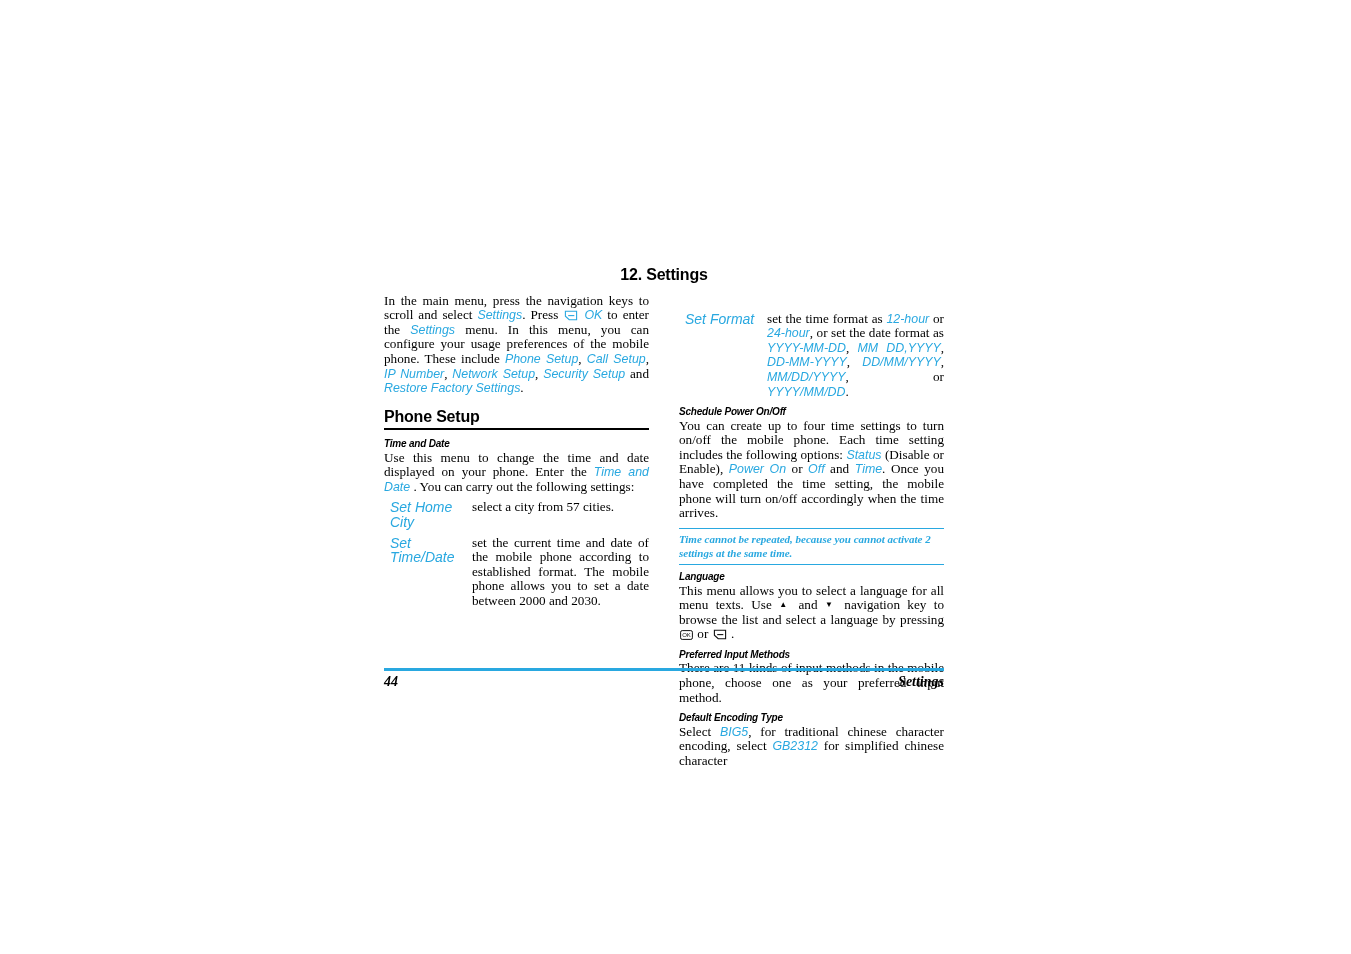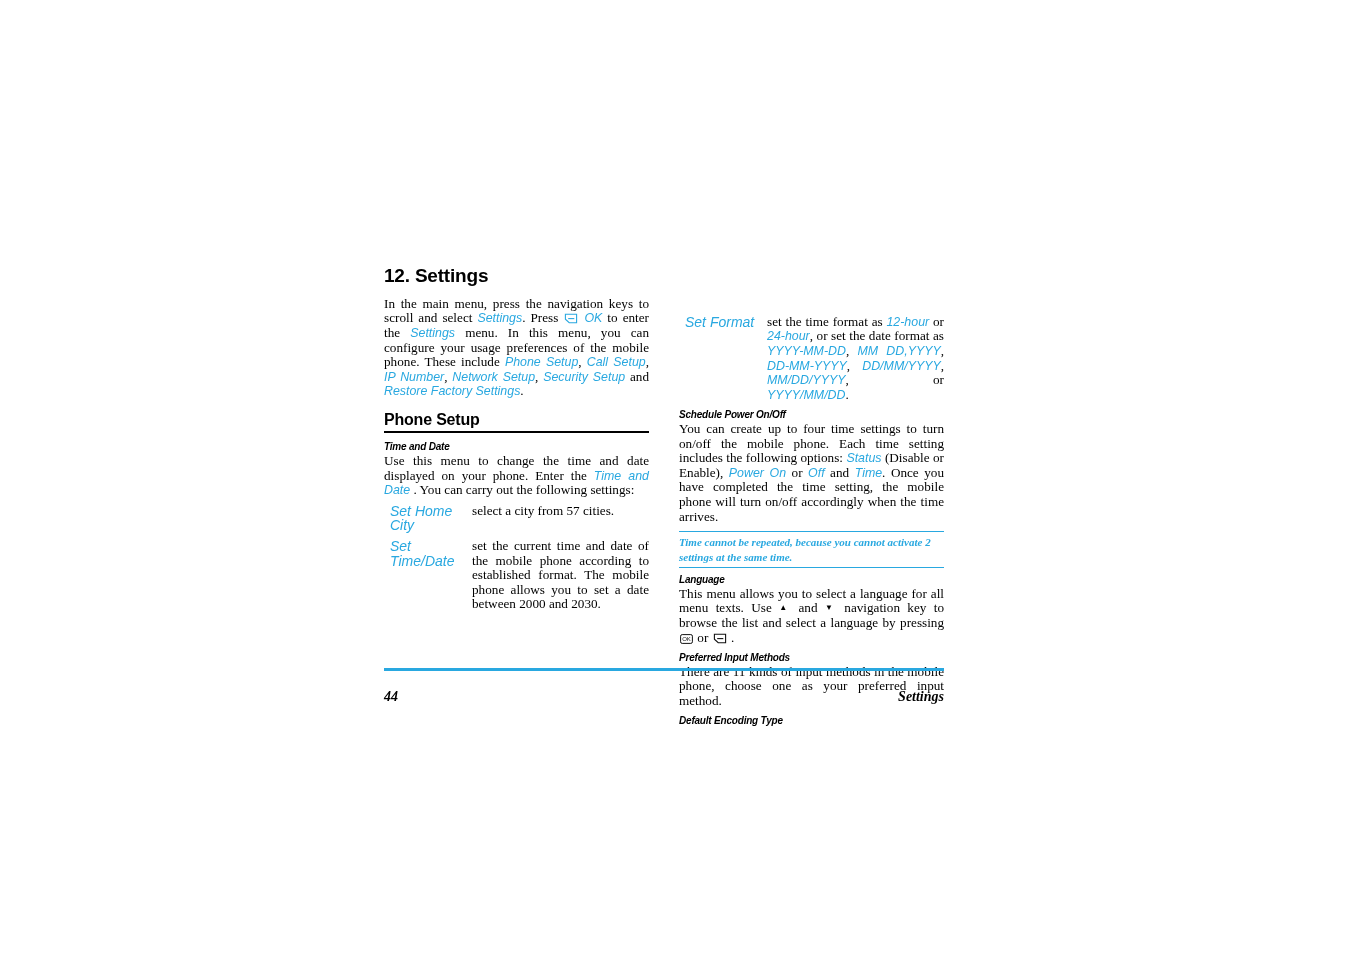--- a/index.html
+++ b/index.html
@@ -32,22 +32,23 @@
   }
   .col {
     width: 265px;
     flex: 0 0 265px;
   }
 
   
   .chapter-title {
     font-family: "Liberation Sans", sans-serif;
     font-weight: bold;
-    font-size: 19px;
+    font-size: 16px;
     letter-spacing: -0.2px;
+    text-align: center;
     margin: 0 0 10px 0;
     line-height: 1.1;
   }
 
   
   p.body {
     font-family: "Liberation Serif", serif;
     font-size: 13.2px;
     line-height: 14.6px;
     text-align: justify;
@@ -157,21 +158,21 @@
     width: 560px;
   }
   .footer-rule {
     border-top: 3px solid #29A8E0;
     margin: 0;
   }
   .footer-row {
     display: flex;
     justify-content: space-between;
     align-items: baseline;
-    padding-top: 18px;
+    padding-top: 3px;
   }
   .folio {
     font-family: "Liberation Serif", serif;
     font-style: italic;
     font-weight: bold;
     font-size: 14px;
   }
   .running-head {
     font-family: "Liberation Serif", serif;
     font-style: italic;
@@ -235,20 +236,21 @@
               <text x="6.5" y="7.1" font-family="Liberation Sans, sans-serif" font-size="6" text-anchor="middle" fill="#111111">OK</text>
             </svg></span><span> or </span><span class="key"><svg width="14" height="11" viewBox="0 0 14 11">
               <path d="M1.4 1.3 L12.6 1.3 L12.6 9.7 L5.2 9.7 L1.4 6.2 Z" fill="none" stroke="#111111" stroke-width="1.1"></path>
               <line x1="4.2" y1="5.6" x2="10.3" y2="5.6" stroke="#111111" stroke-width="1.1"></line>
             </svg></span><span> .</span></p>
 
       <h3 class="subsection">Preferred Input Methods</h3>
       <p class="body">There are 11 kinds of input methods in the mobile phone, choose one as your preferred input method.</p>
 
       <h3 class="subsection">Default Encoding Type</h3>
+      <p class="body"><span>Select </span><span class="blue">BIG5</span><span>, for traditional chinese character encoding, select </span><span class="blue">GB2312</span><span> for simplified chinese character</span></p>
 
     </div>
   </div>
 </div>
 
 <div class="footer">
   <div class="footer-rule"></div>
   <div class="footer-row">
     <div class="folio">44</div>
     <div class="running-head">Settings</div>

